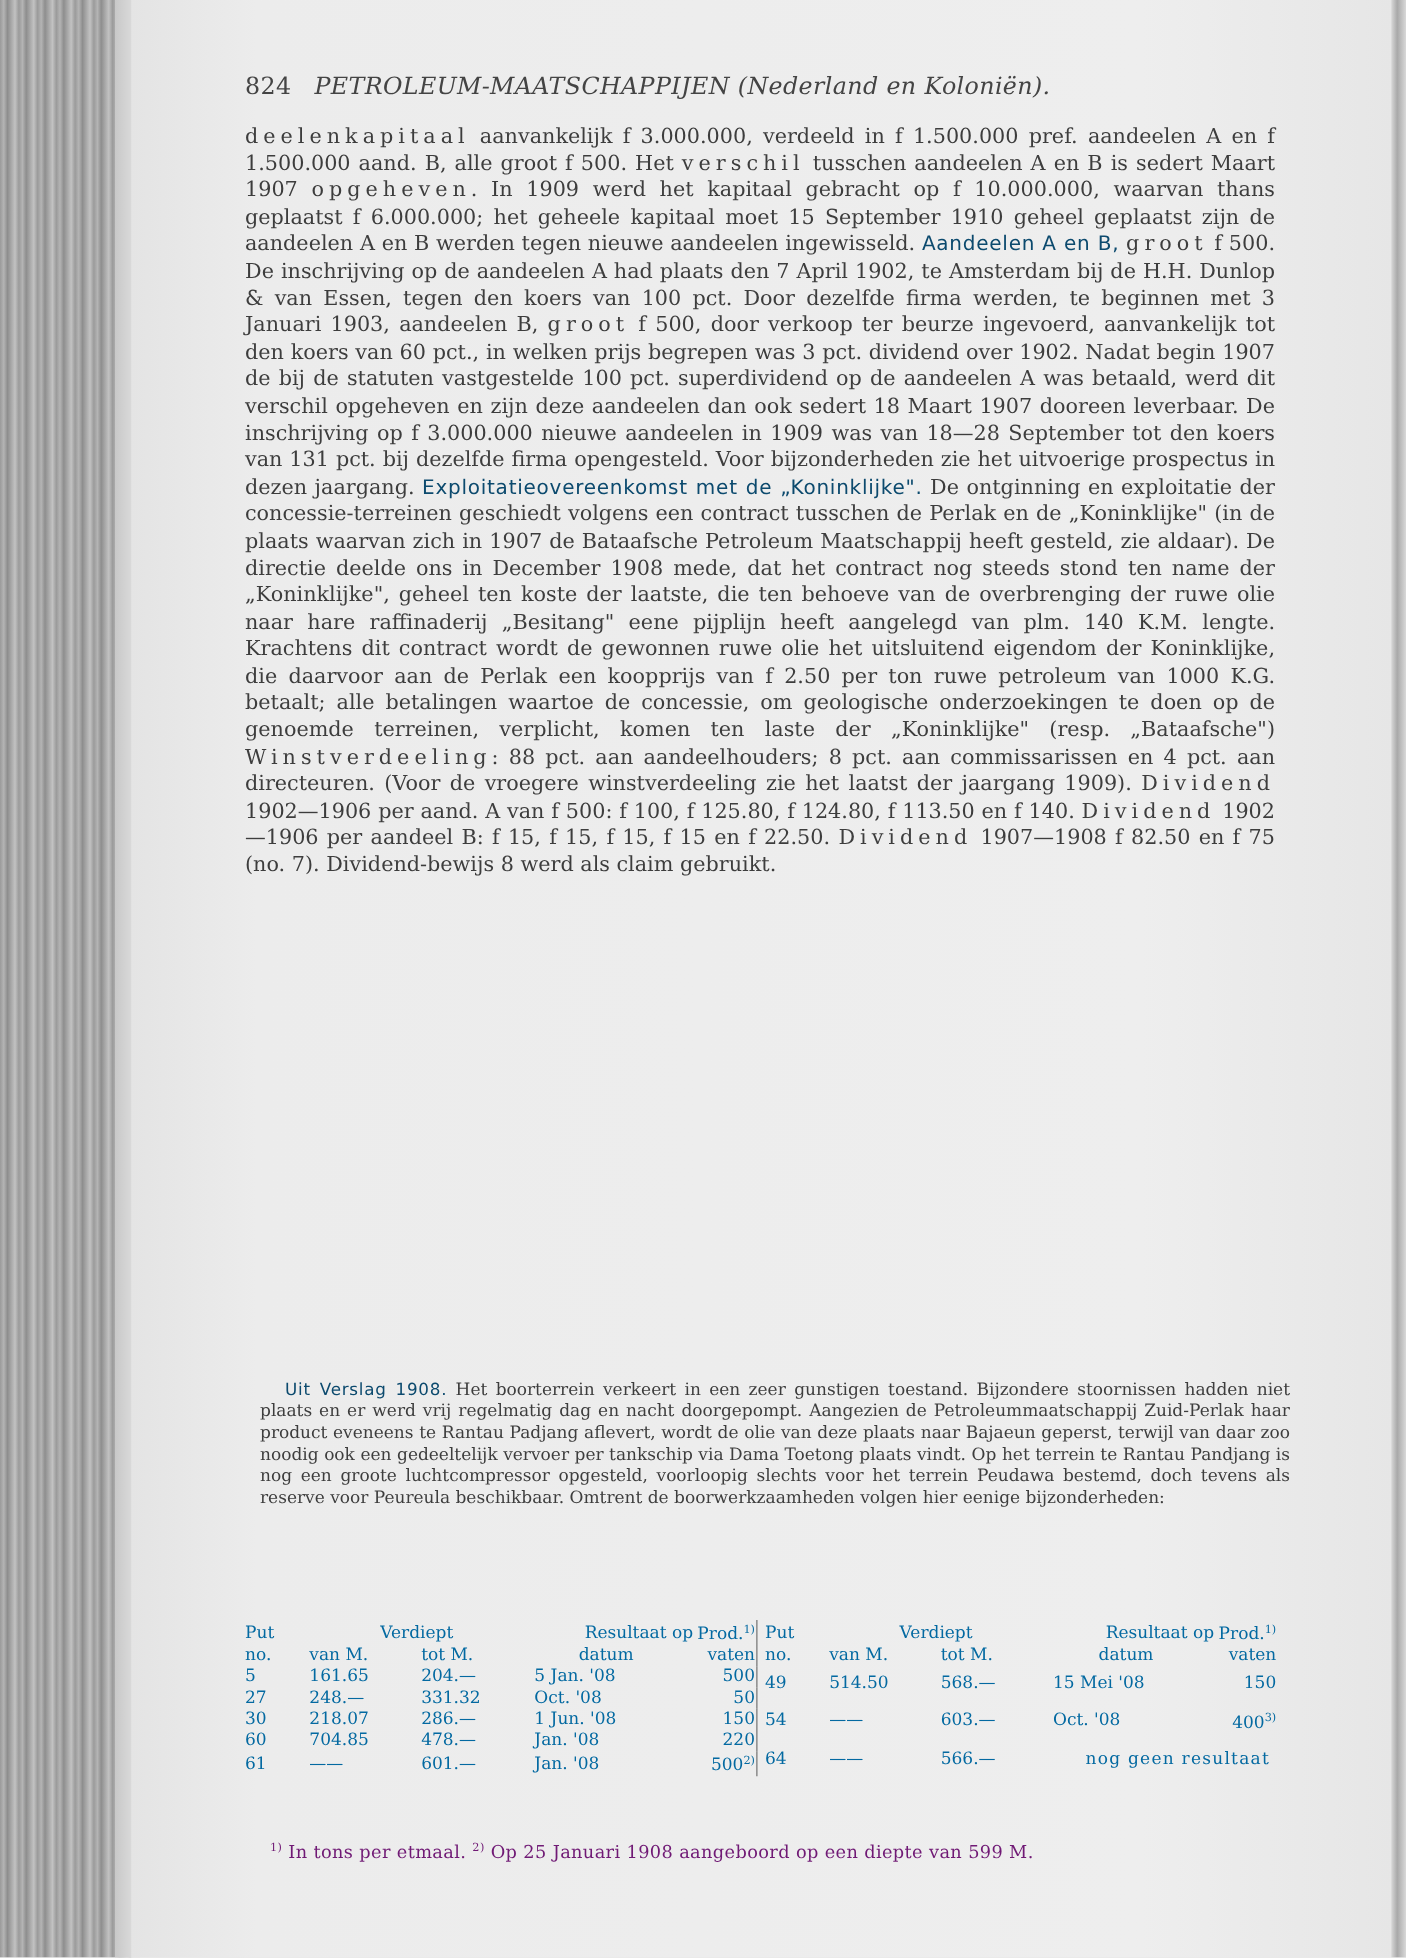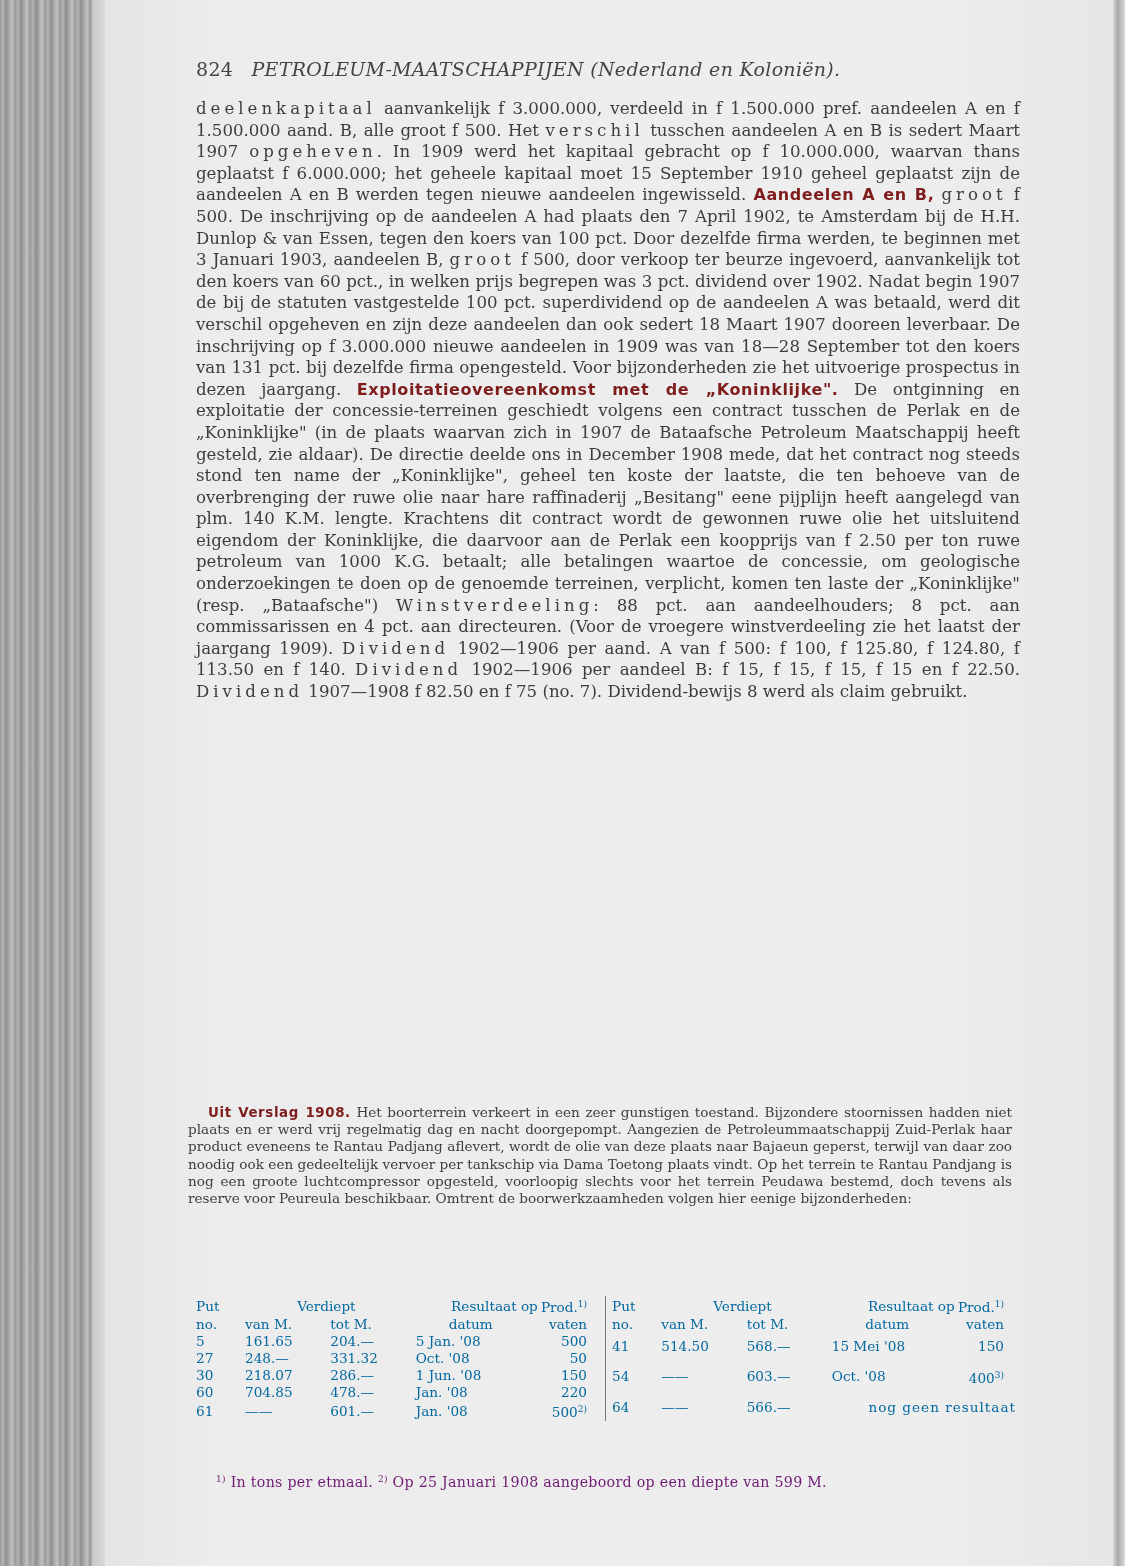--- a/index.html
+++ b/index.html
@@ -30,40 +30,40 @@
     font-size:19px; color:#444; letter-spacing:0.3px;
   }
   .header .pg { font-style:normal; margin-right:12px; }
   .header .title { font-style:italic; }
   .body {
     position:absolute; left:196px; top:98px; width:824px;
     font-size:16.6px; line-height:21.6px; text-align:justify; color:#3d3d3d;
   }
   .body p { margin:0; text-indent:0; }
   .sp { letter-spacing:4px; }
-  .b { font-family:"DejaVu Sans","Liberation Sans",sans-serif; font-weight:bold; color:#7f1d1d; font-size:16px; letter-spacing:0.6px; }
+  .b { font-family:"DejaVu Sans","Liberation Sans",sans-serif; font-weight:normal; color:#0c4a6e; font-size:16px; letter-spacing:0.6px; }
   .report {
-    position:absolute; left:188px; top:1104px; width:824px;
+    position:absolute; left:208px; top:1104px; width:824px;
     font-size:13.6px; line-height:17.2px; text-align:justify; color:#3d3d3d;
   }
   .report .b { font-size:13.4px; }
   .report p { margin:0; text-indent:20px; }
   .tables {
     position:absolute; left:196px; top:1296px; width:826px;
     display:flex; font-size:13.6px; color:#0369a1;
   }
   table { border-collapse:collapse; }
   td, th { padding:0; font-weight:normal; line-height:17px; white-space:nowrap; }
   .t-left { width:410px; border-right:1px solid #777; }
   .t-right { width:410px; margin-left:6px; }
   .c-put { width:46px; text-align:left; }
   .c-van { width:88px; text-align:left; padding-left:8px; }
   .c-tot { width:96px; text-align:left; padding-left:6px; }
   .c-dat { width:120px; text-align:left; padding-right:12px; }
-  .c-vat { width:50px; text-align:right; padding-right:18px; }
+  .c-vat { width:50px; text-align:right; padding-right:1px; }
   .span-res { text-align:center; }
   .footnote {
     position:absolute; left:196px; top:1474px; width:826px;
     font-size:14.2px; color:#701a75; padding-left:20px; letter-spacing:0.3px;
   }
   sup { font-size:9px; vertical-align:5px; }
 </style>
 </head>
 <body>
 
@@ -151,21 +151,21 @@
       <tr>
         <th class="c-put">no.</th>
         <th class="c-van">van M.</th>
         <th class="c-tot">tot M.</th>
         <th class="c-dat" style="text-align:center">datum</th>
         <th class="c-vat">vaten</th>
       </tr>
     </thead>
     <tbody id="right-body">
         <tr>
-          <td class="c-put">41</td>
+          <td class="c-put">49</td>
           <td class="c-van">514.50</td>
           <td class="c-tot">568.—</td>
           <td class="c-dat">15 Mei  '08</td>
           <td class="c-vat">150</td>
         </tr>
         <tr>
           <td class="c-put">54</td>
           <td class="c-van">——</td>
           <td class="c-tot">603.—</td>
           <td class="c-dat">Oct.  '08</td>

